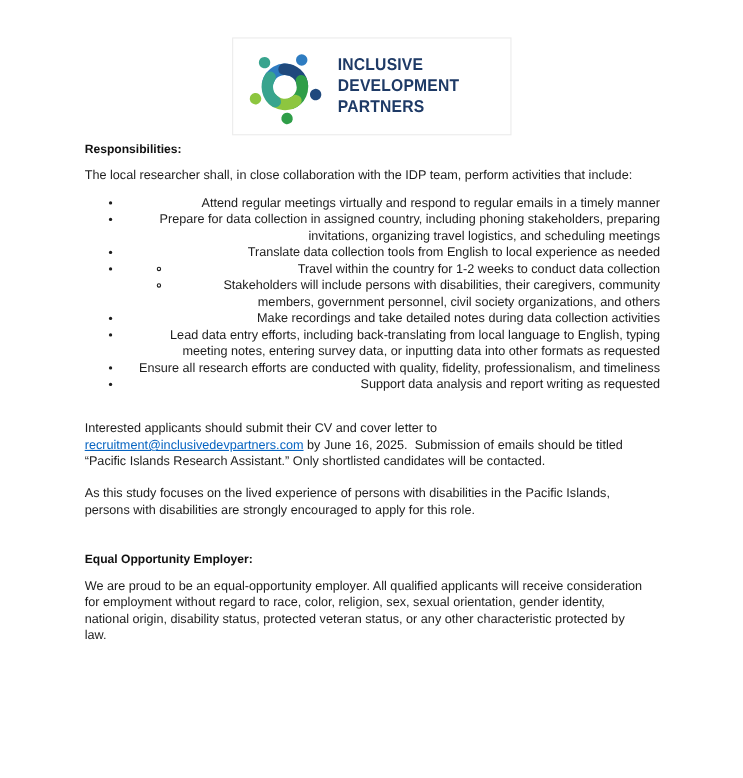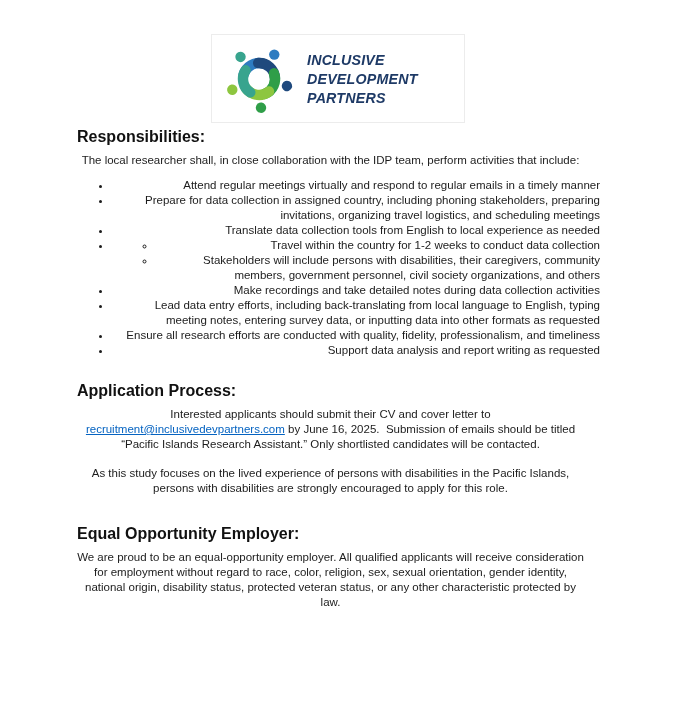--- a/index.html
+++ b/index.html
@@ -13,44 +13,43 @@
   }
   
   .logo-box{
     margin:34px auto 0;
     width:254px;height:89px;
     border:1px solid #ececec;
     background:#ffffff;
     display:flex;align-items:center;
     box-sizing:border-box;
     padding-left:7px;
-    font-style:italic;
   }
   .logo-mark{width:80px;height:80px;flex:0 0 auto;}
   .logo-text{
     margin-left:8px;
     font-size:15.5px;font-weight:bold;
     line-height:19px;letter-spacing:.2px;
     color:#1E3A66;
     transform:scaleX(.92);transform-origin:left center;
     white-space:nowrap;
   }
   
   .content{
     margin:0 75px 0 77px;
     padding-top:6px;
     font-size:11.5px;line-height:15px;
     width:523px;box-sizing:border-box;
   }
   .content h3{
-    font-size:16px;line-height:15px;
+    font-size:11px;line-height:15px;
     font-weight:bold;color:#111111;
     margin:0 0 9px 0;
   }
-  .content p{margin:0 16px 14px 0;text-align:center;}
+  .content p{margin:0 16px 14px 0;}
   p.intro{margin-bottom:10px;}
   p.pw{white-space:pre-wrap;}
   p.para2{margin-bottom:30px;}
   ul.l1{
     list-style-type:disc;
     margin:0 0 25px 0;
     padding-left:35px;
   }
   ul.l1>li{padding-left:1px;text-align:right;}
   ul.l2{
@@ -110,21 +109,20 @@
           <li>Travel within the country for 1-2 weeks to conduct data collection</li>
           <li>Stakeholders will include persons with disabilities, their caregivers, community members, government personnel, civil society organizations, and others</li>
         </ul>
       </li>
       <li>Make recordings and take detailed notes during data collection activities</li>
       <li>Lead data entry efforts, including back-translating from local language to English, typing meeting notes, entering survey data, or inputting data into other formats as requested</li>
       <li>Ensure all research efforts are conducted with quality, fidelity, professionalism, and timeliness</li>
       <li>Support data analysis and report writing as requested</li>
     </ul>
 
-    <h3>Application Process:</h3>
     <p class="pw"><span>Interested applicants should submit their CV and cover letter to </span><a class="email-link" href="#">recruitment@inclusivedevpartners.com</a><span> by June 16, 2025.  Submission of emails should be titled “Pacific Islands Research Assistant.” Only shortlisted candidates will be contacted.</span></p>
     <p class="para2">As this study focuses on the lived experience of persons with disabilities in the Pacific Islands, persons with disabilities are strongly encouraged to apply for this role.</p>
 
     <h3>Equal Opportunity Employer:</h3>
     <p>We are proud to be an equal-opportunity employer. All qualified applicants will receive consideration for employment without regard to race, color, religion, sex, sexual orientation, gender identity, national origin, disability status, protected veteran status, or any other characteristic protected by law.</p>
 
   </main>
 </div>
 
 </body></html>

